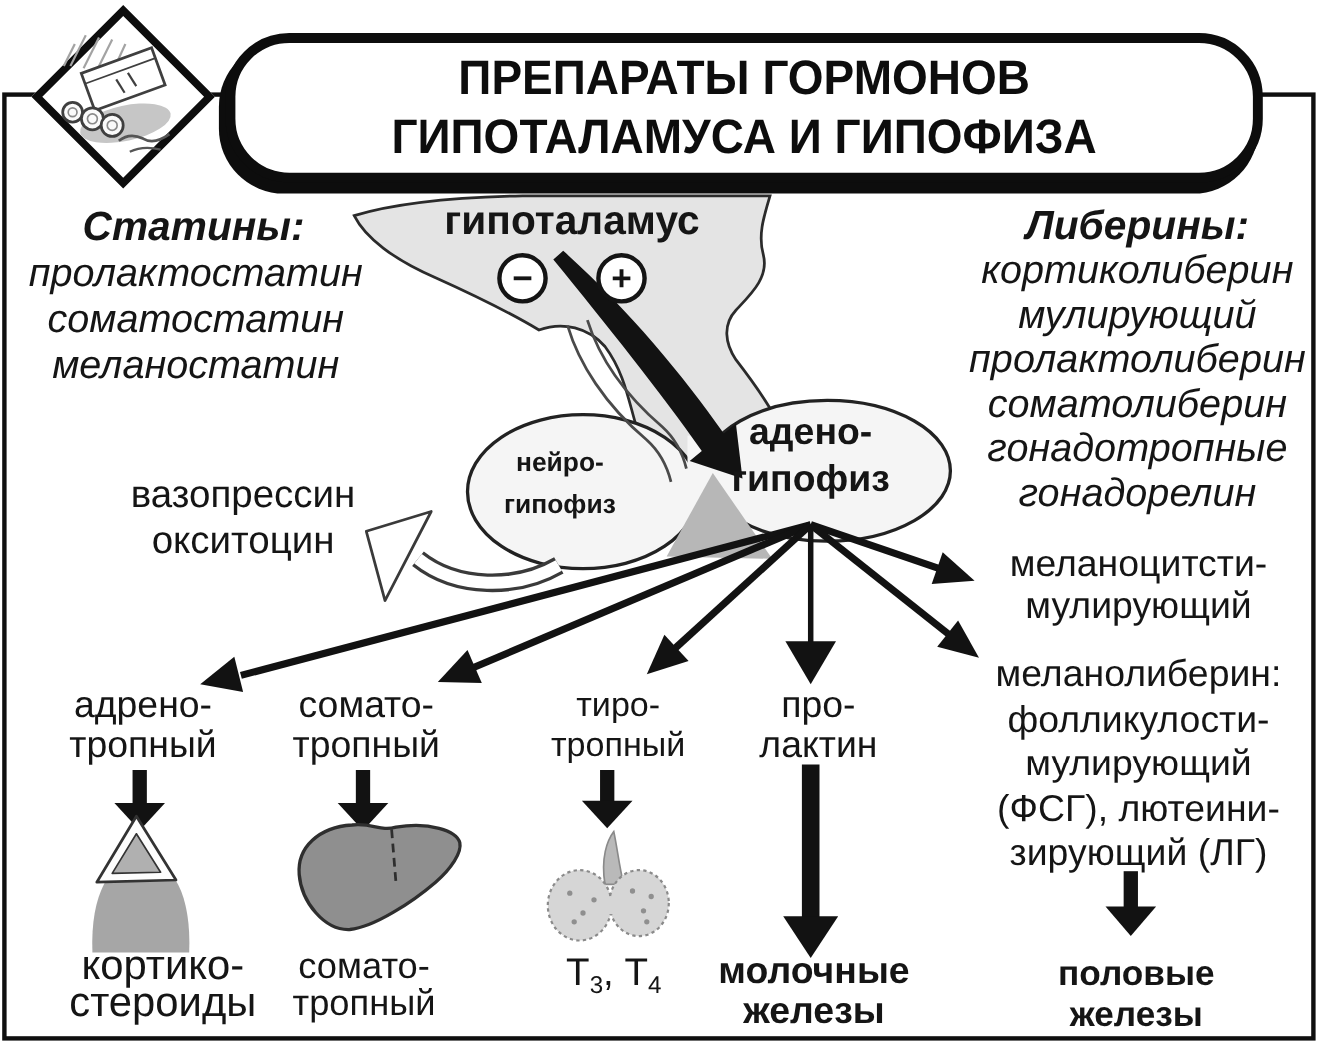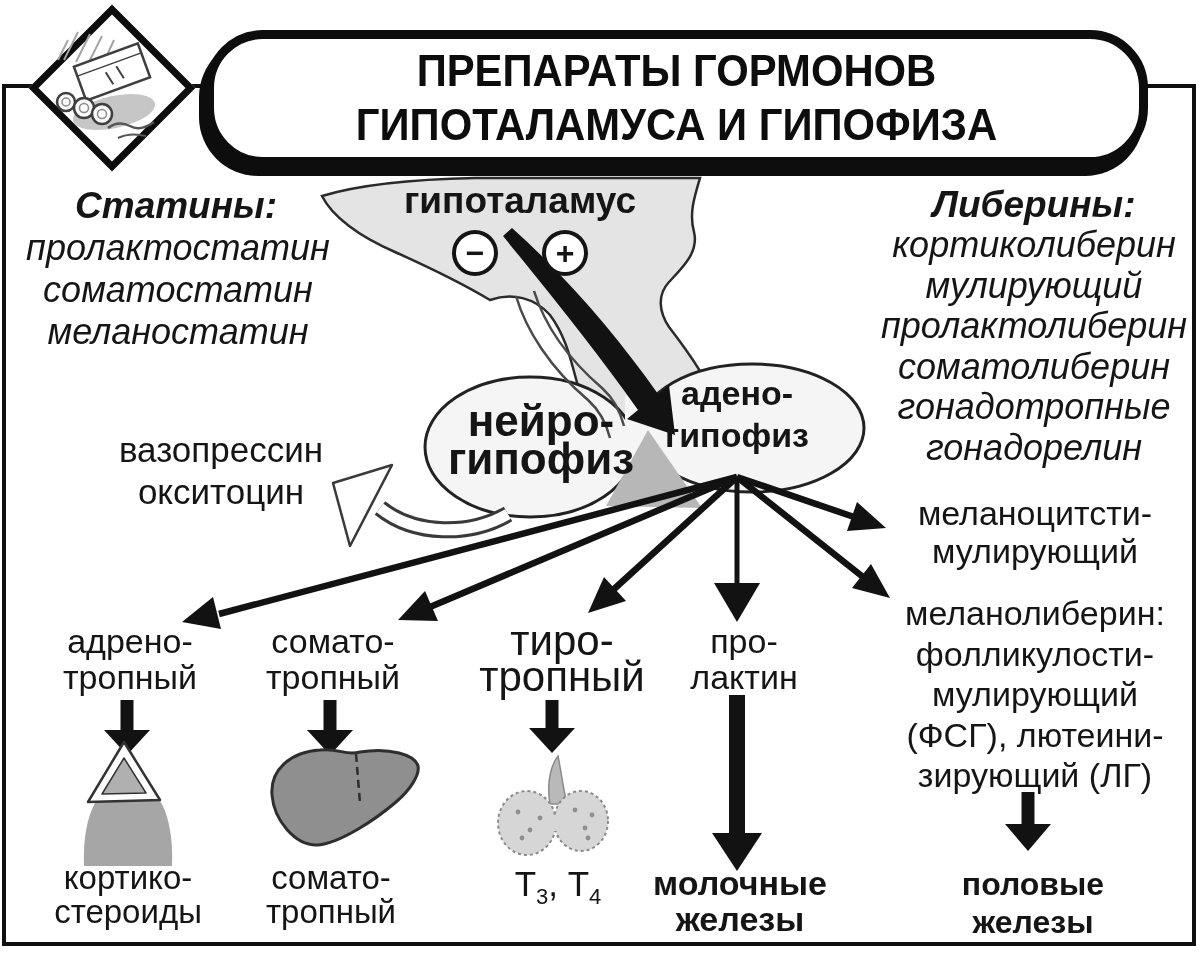--- a/index.html
+++ b/index.html
@@ -178,21 +178,21 @@
   </div>
 
   <div class="lbl b" style="left:520px;top:180px;font-size:37px">гипоталамус</div>
   <div class="pm" style="left:452px;top:230px">
     <span>−</span>
   </div>
   <div class="pm" style="left:542px;top:230px">
     <span>+</span>
   </div>
 
-  <div class="lbl b" style="left:541px;top:402px;font-size:44px;line-height:38px">
+  <div class="lbl b" style="left:509px;top:402px;font-size:24px;line-height:38px">
     <div>нейро-</div>
     <div>гипофиз</div>
   </div>
   <div class="lbl b" style="left:737px;top:372px;font-size:34px;line-height:42px">
     <div>адено-</div>
     <div>гипофиз</div>
   </div>
 
   <div class="lbl" style="left:221px;top:429px;font-size:35px;line-height:42px">
     <div>вазопрессин</div>
@@ -200,21 +200,21 @@
   </div>
 
   <div class="lbl" style="left:130px;top:623px;font-size:34px;line-height:36px">
     <div>адрено-</div>
     <div>тропный</div>
   </div>
   <div class="lbl" style="left:333px;top:623px;font-size:34px;line-height:36px">
     <div>сомато-</div>
     <div>тропный</div>
   </div>
-  <div class="lbl" style="left:562px;top:623px;font-size:42px;line-height:36px">
+  <div class="lbl" style="left:562px;top:623px;font-size:31px;line-height:36px">
     <div>тиро-</div>
     <div>тропный</div>
   </div>
   <div class="lbl" style="left:744px;top:623px;font-size:34px;line-height:36px">
     <div>про-</div>
     <div>лактин</div>
   </div>
 
   <div class="lbl" style="left:1035px;top:494px;font-size:34px;line-height:38px">
     <div>меланоцитсти-</div>
@@ -222,21 +222,21 @@
   </div>
 
   <div class="lbl" style="left:1035px;top:593px;font-size:34px;line-height:40.5px">
     <div>меланолиберин:</div>
     <div>фолликулости-</div>
     <div>мулирующий</div>
     <div>(ФСГ), лютеини-</div>
     <div>зирующий (ЛГ)</div>
   </div>
 
-  <div class="lbl" style="left:128px;top:861px;font-size:33px;line-height:34px">
+  <div class="lbl" style="left:148px;top:861px;font-size:38px;line-height:34px">
     <div>кортико-</div>
     <div>стероиды</div>
   </div>
   <div class="lbl" style="left:331px;top:861px;font-size:33px;line-height:34px">
     <div>сомато-</div>
     <div>тропный</div>
   </div>
   <div class="lbl" style="left:558px;top:864px;font-size:35px">
     <span>Т</span><sub>3</sub><span>, Т</span><sub>4</sub>
   </div>

